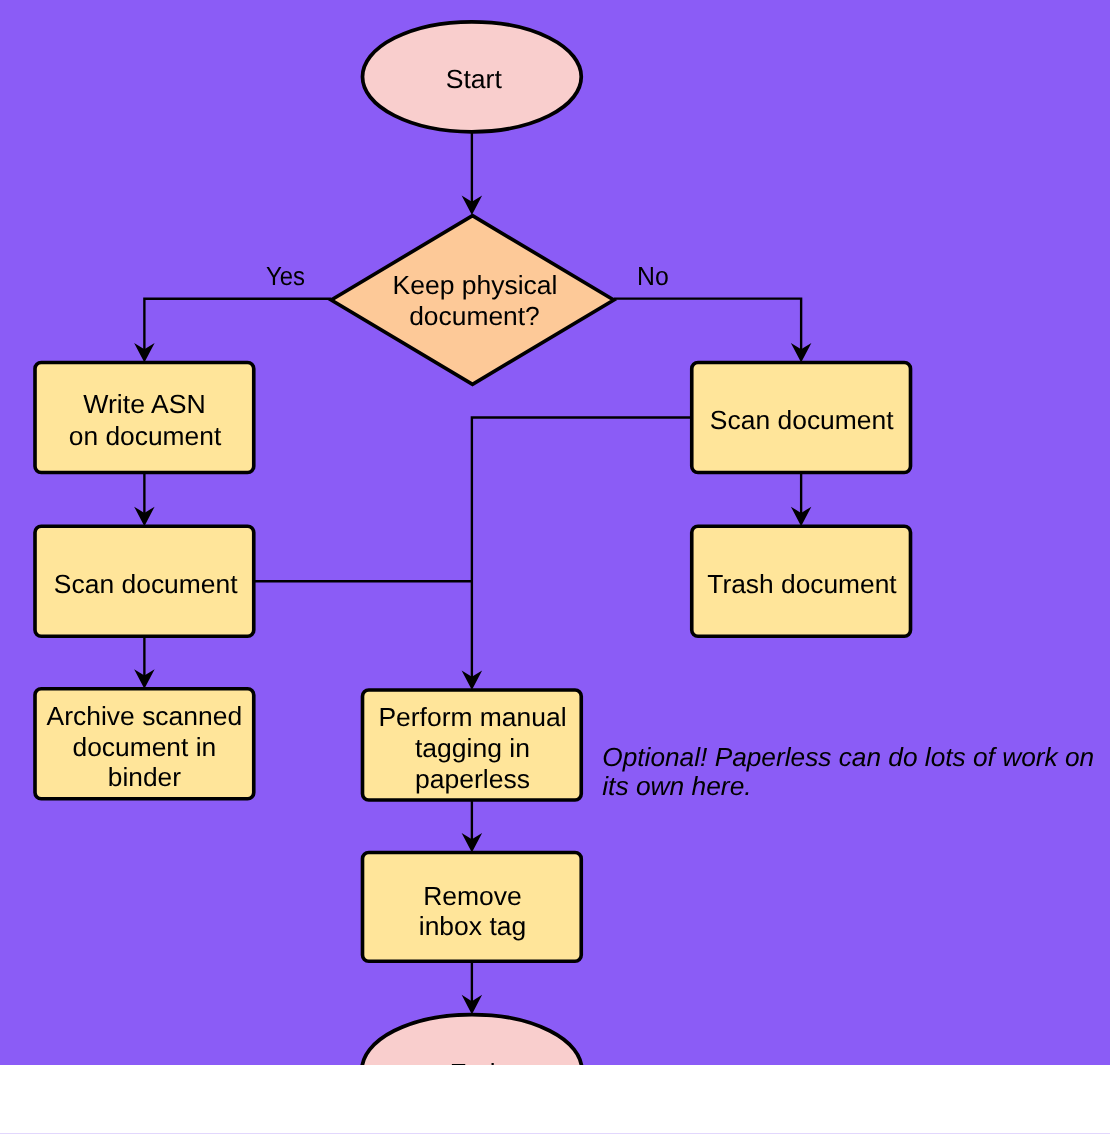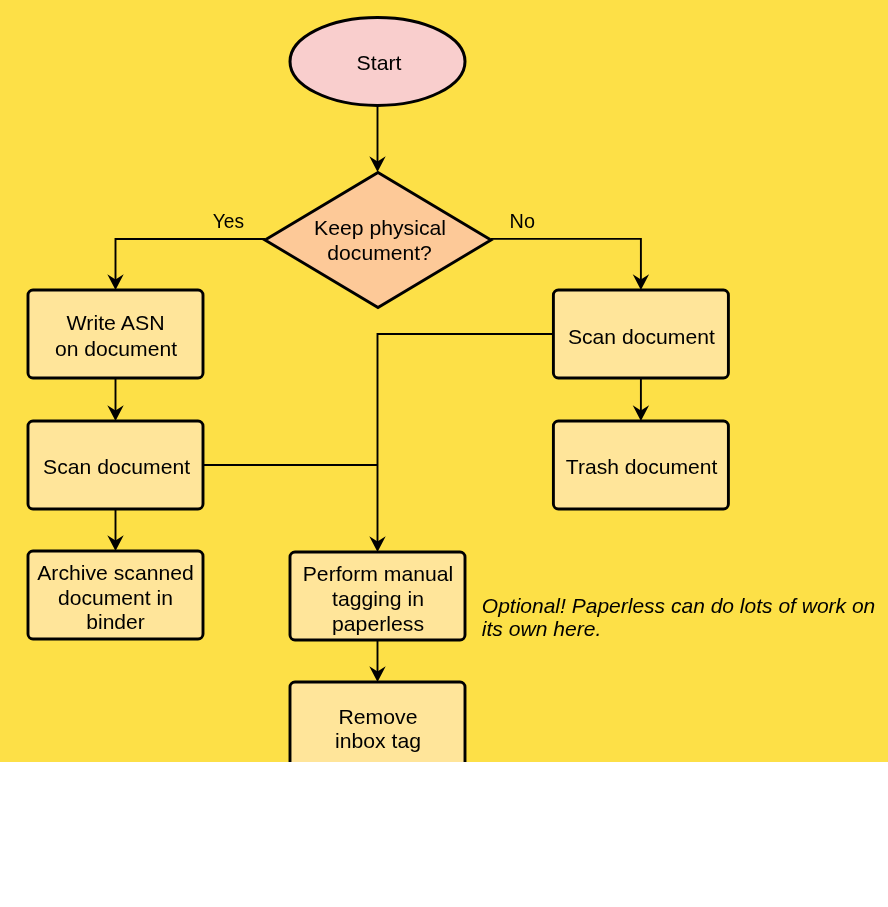--- a/index.html
+++ b/index.html
@@ -1,16 +1,16 @@
 <!DOCTYPE html>
 <html><head>
 <meta charset="utf-8">
 <style>
   html,body{margin:0;padding:0;background:#ffffff;}
-  .wrap{position:relative;width:888px;height:762px;background:#fde047;overflow:hidden;}
+  .wrap{position:relative;width:888px;height:852px;background:#8b5cf6;overflow:hidden;}
   svg{display:block;transform:translateZ(0);}
   text{font-family:"Liberation Sans",sans-serif;font-size:21px;fill:#000000;}
   .note{font-style:italic;}
   .botline0{position:absolute;left:0;right:0;top:904px;height:1px;background:#f1f1f1;}
   .botline{position:absolute;left:0;right:0;top:905px;height:1px;background:#e9e9e9;}
   .botarea{position:absolute;left:0;right:0;top:906px;height:1px;background:#fafafa;}
 </style>
 </head>
 <body>
 <div class="wrap">

